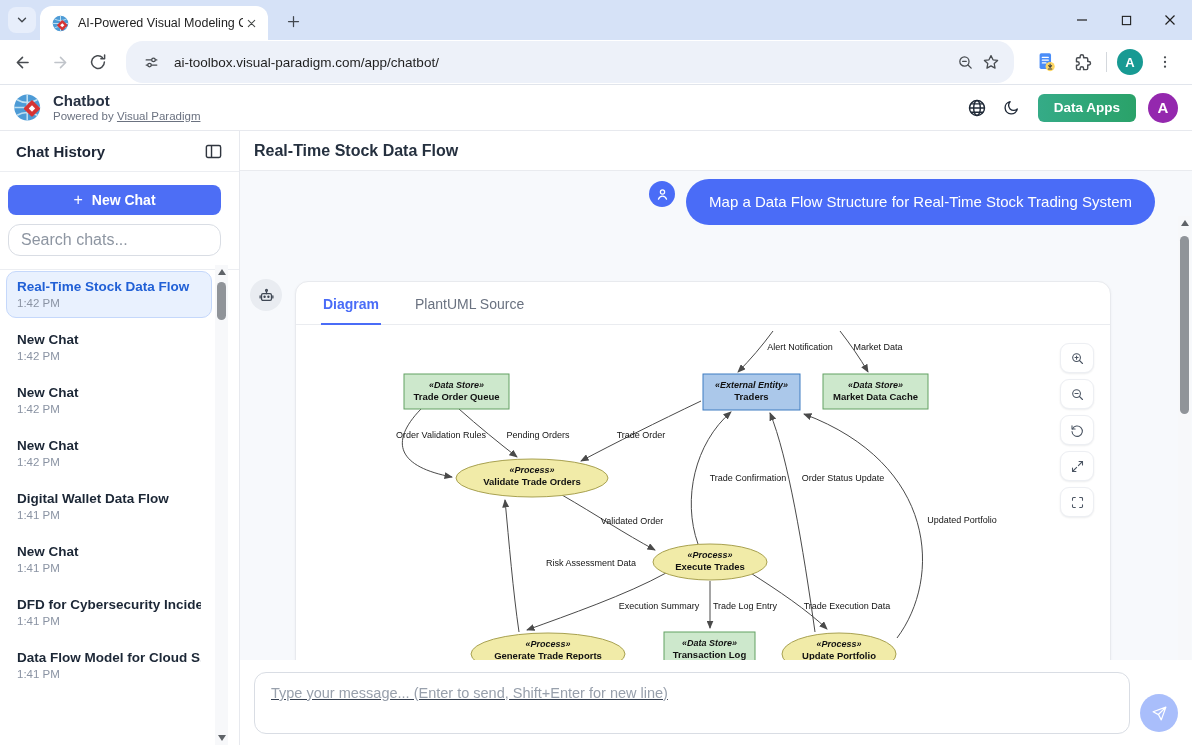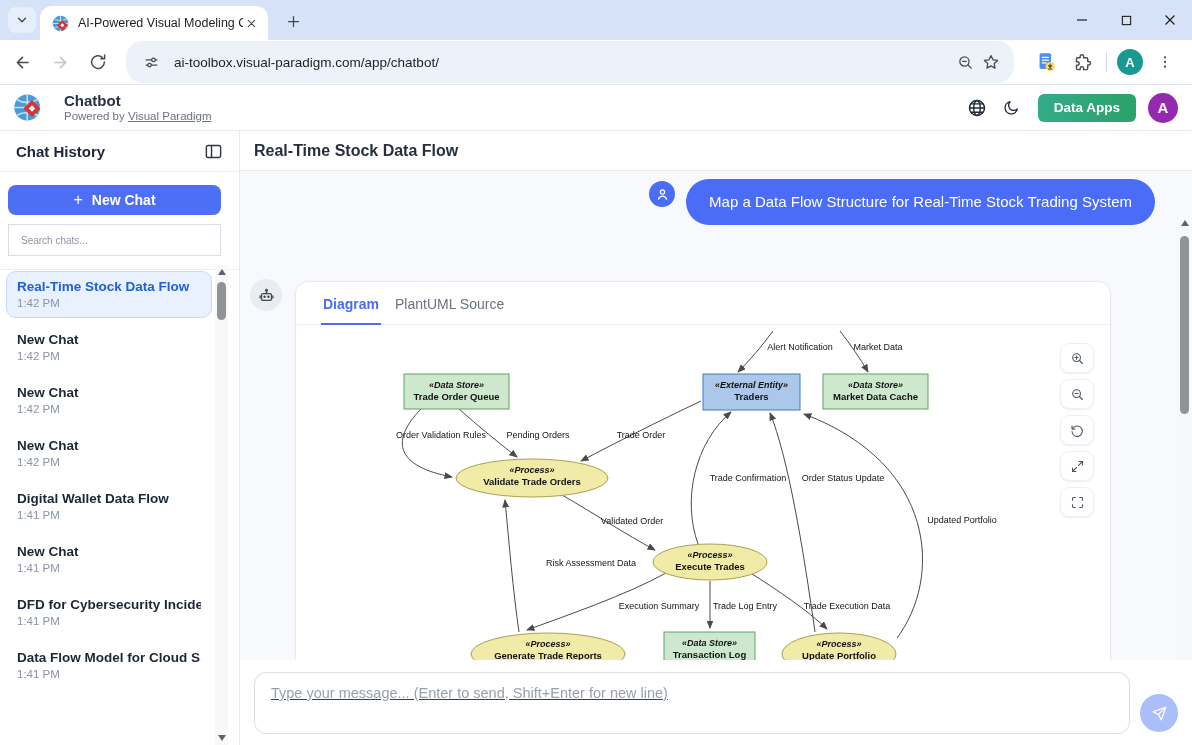--- a/index.html
+++ b/index.html
@@ -33,21 +33,21 @@
   .tb-right{display:flex;align-items:center;margin-left:14px;}
   .tb-ic{width:30px;height:30px;display:flex;align-items:center;justify-content:center;color:#474b50;margin:0 3px;}
   .tb-sep{width:1px;height:20px;background:#d4d8dd;margin:0 6px;}
   .chrome-avatar{width:26px;height:26px;border-radius:50%;background:#189a93;color:#fff;font-size:13px;font-weight:bold;
                  display:flex;align-items:center;justify-content:center;margin:0 4px;}
 
   
   .appheader{position:absolute;left:0;top:85px;width:100%;height:46px;background:#fff;border-bottom:1px solid #e7e9ee;
              display:flex;align-items:center;box-sizing:border-box;}
   .applogo{width:31px;height:31px;margin-left:13px;flex:none}
-  .apptitles{margin-left:20px;line-height:1.15}
+  .apptitles{margin-left:9px;line-height:1.15}
   .apptitle{font-size:15px;font-weight:bold;color:#273142;}
   .appsub{font-size:11.5px;color:#6b7280;}
   .appsub a{color:#6b7280;text-decoration:underline;}
   .ah-right{margin-left:auto;display:flex;align-items:center;margin-right:14px;}
   .ah-ic{width:34px;height:34px;display:flex;align-items:center;justify-content:center;color:#1f2937;}
   .moreapps{height:28px;padding:0 16px;border-radius:6px;margin:0 12px 0 10px;
             background:linear-gradient(90deg,#35ab87,#2aa269);color:#fff;font-size:13.5px;font-weight:600;}
   .appavatar{width:30px;height:30px;border-radius:50%;background:#9428ae;color:#fff;font-weight:bold;font-size:15px;
              display:flex;align-items:center;justify-content:center;}
 
@@ -58,22 +58,22 @@
 
   
   .side-head{height:40px;display:flex;align-items:center;justify-content:space-between;
              padding:0 14px 0 16px;border-bottom:1px solid #eceef2;}
   .side-head-title{font-size:15px;font-weight:bold;color:#1d2636;}
   .collapse-btn{color:#30363f;width:24px;height:24px;display:flex;align-items:center;justify-content:center}
   .side-top{padding:13px 18px 13px 8px;border-bottom:1px solid #eceef2;}
   .newchat{width:100%;height:30px;border-radius:8px;background:#4d6ef5;color:#fff;font-size:14px;font-weight:600;
            display:flex;align-items:center;justify-content:center;gap:9px;}
   .newchat .plus{font-size:16px;font-weight:400;}
-  .searchbox{width:100%;height:32px;margin-top:9px;border:1px solid #d9dde4;border-radius:0;box-sizing:border-box;
-             padding:0 12px;font-size:10px;color:#374151;outline:none;font-family:inherit;}
+  .searchbox{width:100%;height:32px;margin-top:9px;border:1px solid #d9dde4;border-radius:12px;box-sizing:border-box;
+             padding:0 12px;font-size:16px;color:#374151;outline:none;font-family:inherit;}
   .searchbox::placeholder{color:#8d95a1;}
   .today-row{display:flex;align-items:center;gap:8px;padding:10px 16px 7px 18px;color:#4a5565;}
   .today-label{font-size:11.5px;font-weight:bold;letter-spacing:.4px;}
   .chat-list{padding:1px 27px 0 6px;overflow:hidden;}
   .chat-item{padding:7px 10px 8px;border:1px solid transparent;border-radius:10px;margin-bottom:6px;}
   .chat-item.selected{background:#e9f1fe;border-color:#c5d8fb;}
   .ci-title{font-size:13.5px;font-weight:600;color:#1c2736;white-space:nowrap;overflow:hidden;}
   .chat-item.selected .ci-title{color:#2160d6;}
   .ci-time{font-size:11.5px;color:#8a93a3;margin-top:3px;}
 
@@ -93,21 +93,21 @@
   .main-title{font-size:16px;font-weight:600;color:#25303f;margin-left:14px;}
   .chat-area{position:relative;height:489px;background:#f7f9fc;overflow:hidden;}
   .user-row{position:absolute;top:8px;right:37px;display:flex;align-items:flex-start;gap:11px;}
   .user-avatar{width:26px;height:26px;border-radius:50%;background:#4a6cf7;margin-top:2px;flex:none;
                display:flex;align-items:center;justify-content:center;color:#fff;}
   .user-bubble{height:46px;line-height:46px;padding:0 23px;border-radius:23px;background:#4a6cf7;color:#fff;font-size:15px;}
   .bot-avatar{position:absolute;left:10px;top:108px;width:32px;height:32px;border-radius:50%;background:#e9ecf1;
               display:flex;align-items:center;justify-content:center;color:#3f4754;}
   .card{position:absolute;left:55px;top:110px;width:816px;height:430px;background:#fff;border:1px solid #e8eaee;
         border-radius:13px;box-sizing:border-box;box-shadow:0 1px 3px rgba(20,30,60,.05);}
-  .card-tabs{height:43px;border-bottom:1px solid #eaecf0;display:flex;align-items:flex-end;padding-left:25px;gap:12px;box-sizing:border-box;}
+  .card-tabs{height:43px;border-bottom:1px solid #eaecf0;display:flex;align-items:flex-end;padding-left:25px;gap:32px;box-sizing:border-box;}
   .ctab{font-size:14px;padding:0 2px 12px;color:#6a7280;position:relative;}
   .ctab.active{color:#4a6cf7;font-weight:600;}
   .ctab.active:after{content:"";position:absolute;left:0;right:0;bottom:-1px;height:2px;background:#4a6cf7;}
   .dfd{position:absolute;left:5px;top:48px;}
   .edge{fill:none;stroke:#4a4a4a;stroke-width:1;}
   .elabel{font-size:9px;fill:#141414;text-anchor:middle;}
   .n-st{font-size:9px;font-style:italic;font-weight:bold;fill:#111;text-anchor:middle;}
   .n-name{font-size:9.5px;font-weight:bold;fill:#111;text-anchor:middle;}
   .n-datastore{fill:#cde8cc;stroke:#63a163;}
   .n-external{fill:#abc8ea;stroke:#3e7cc1;}

